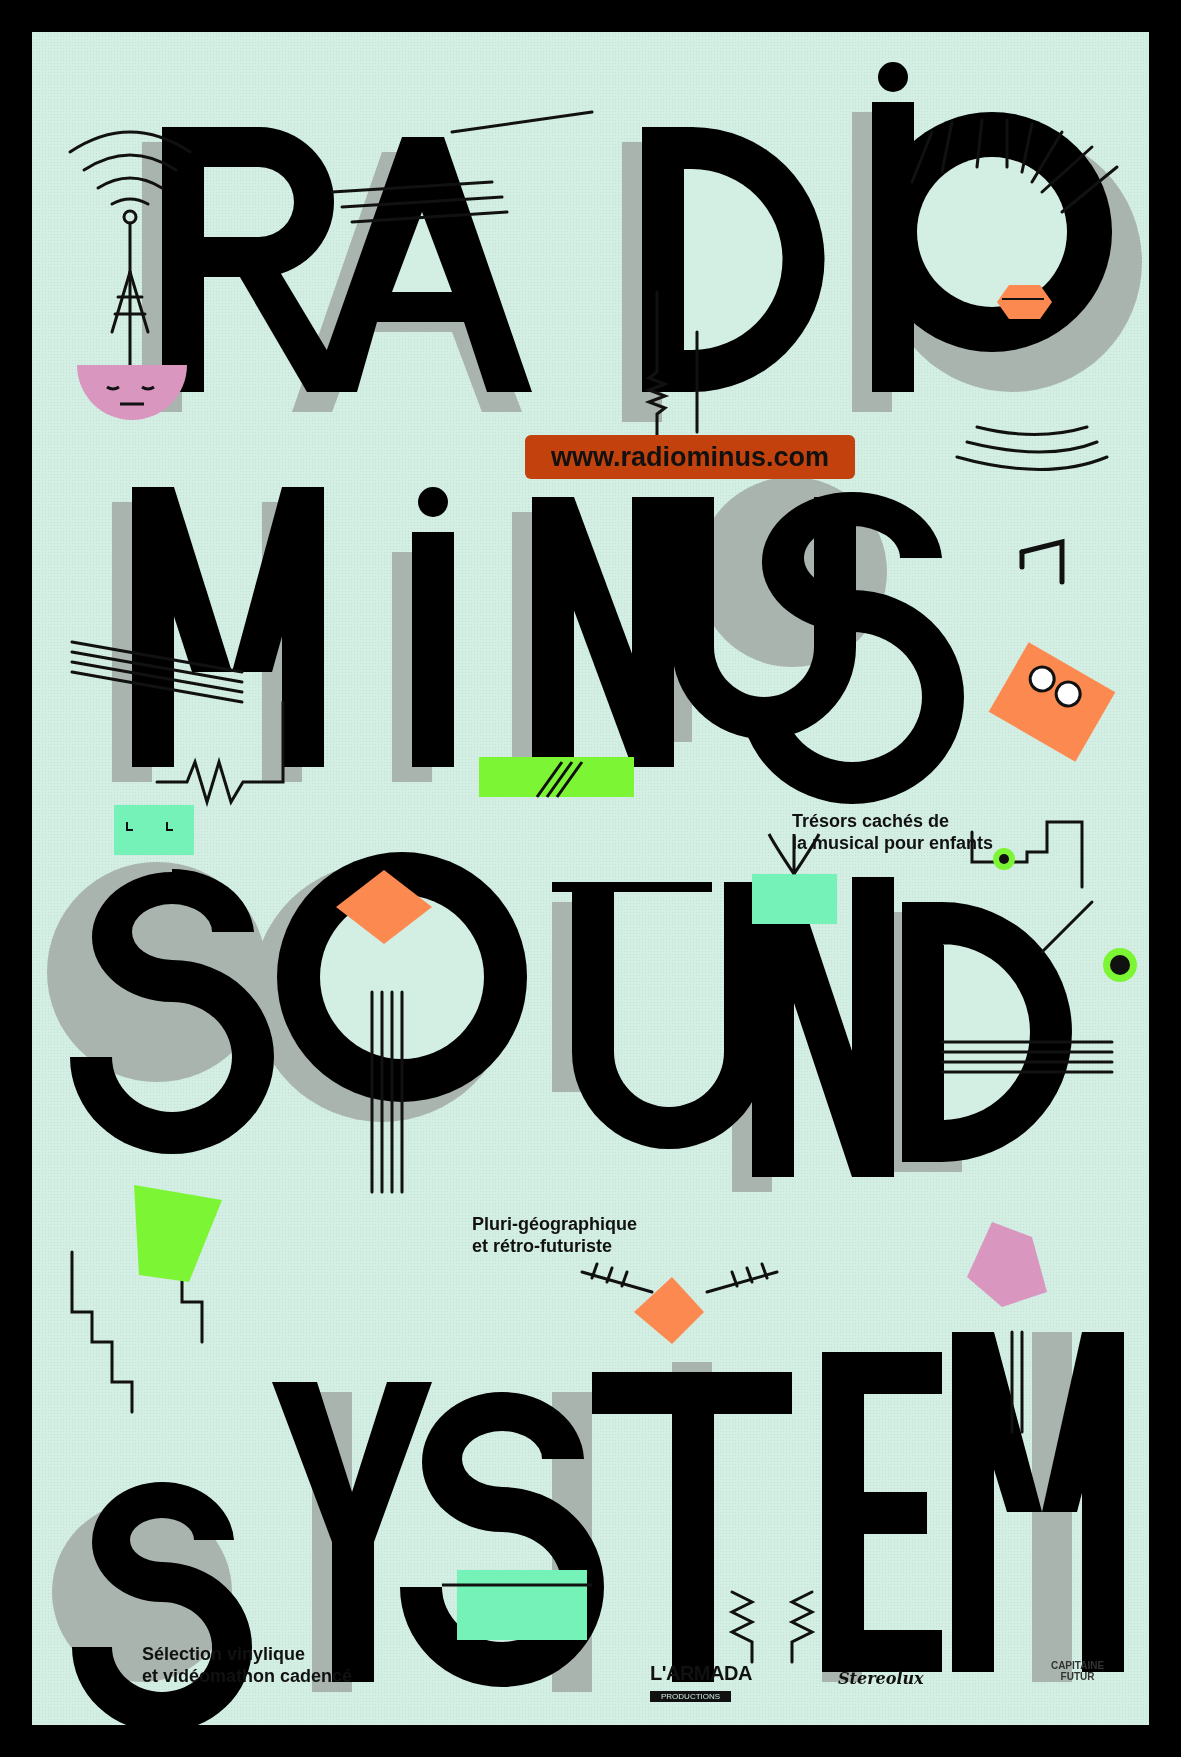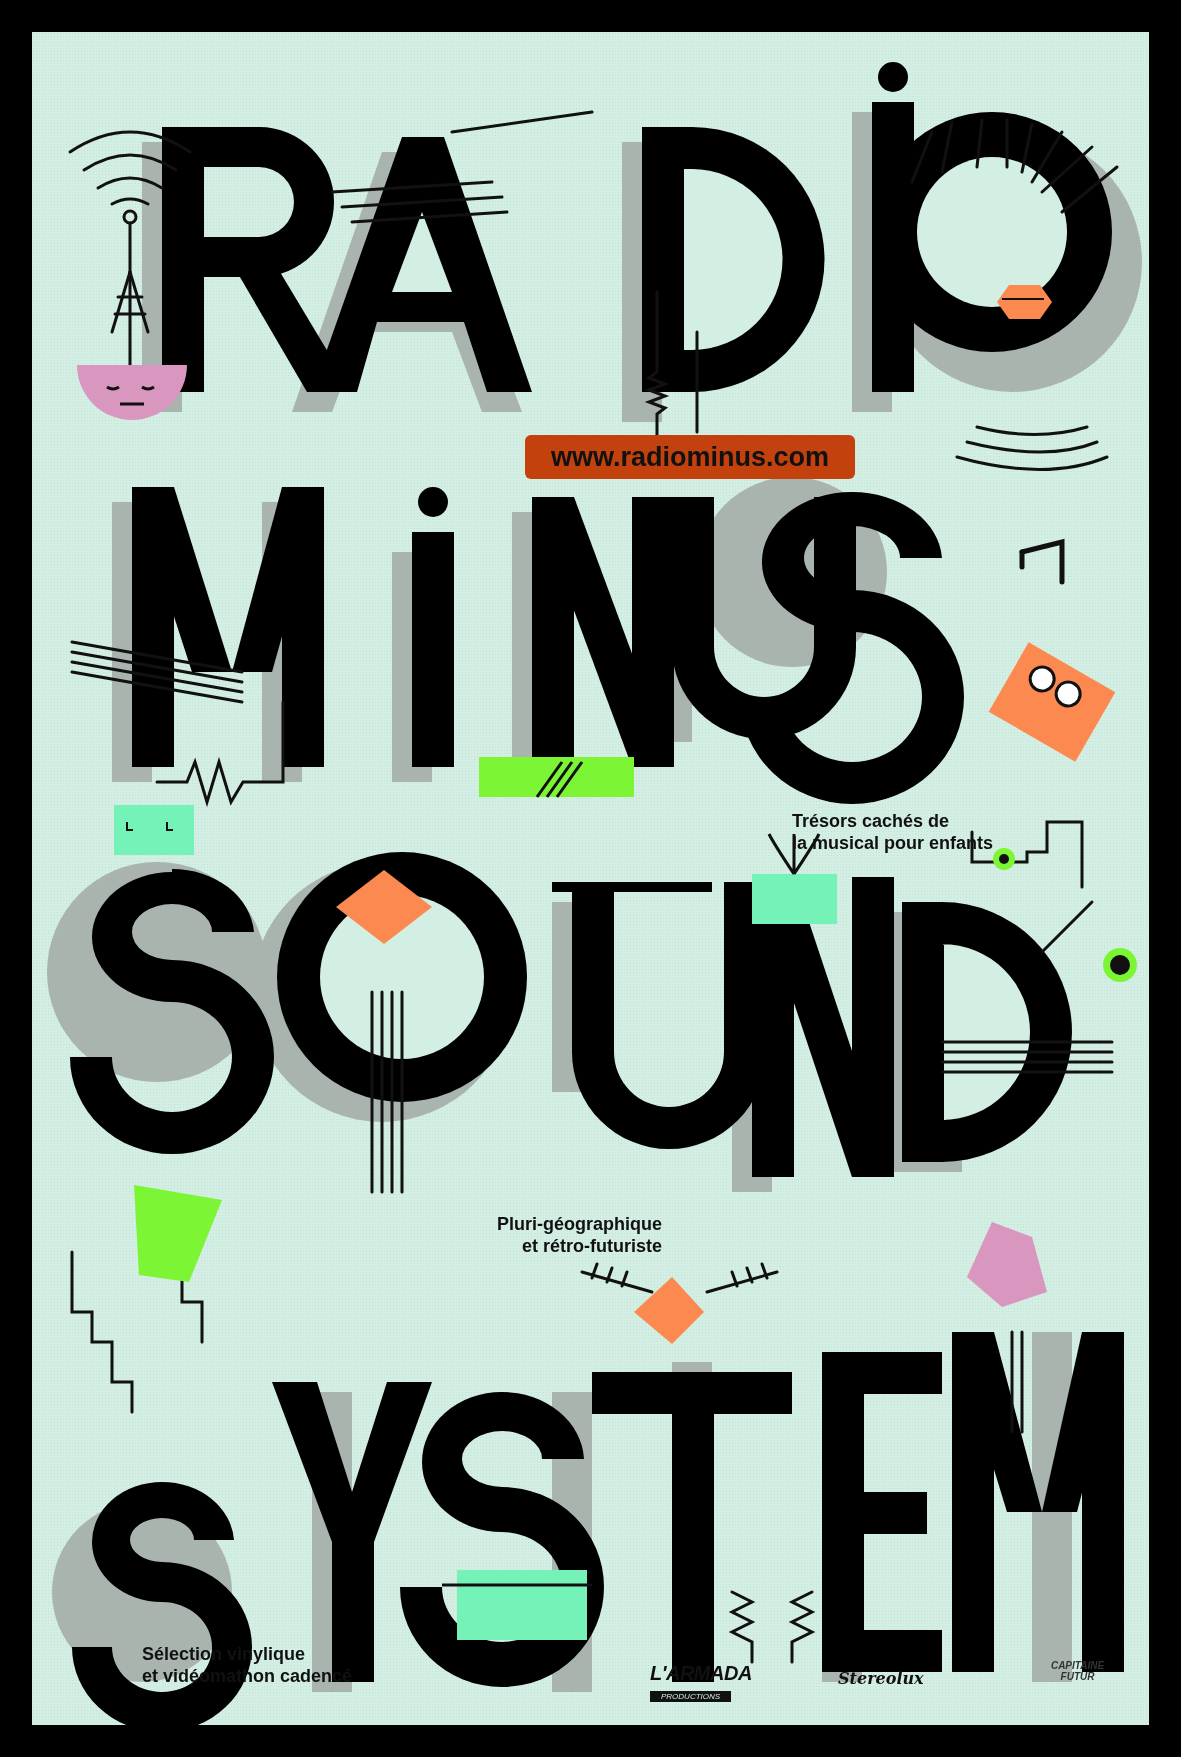--- a/index.html
+++ b/index.html
@@ -3,21 +3,21 @@
 <meta charset="utf-8">
 <style>
   html,body{margin:0;padding:0;background:#000;}
   body{width:1181px;height:1757px;position:relative;overflow:hidden;font-family:"Liberation Sans",sans-serif;}
   .poster{position:absolute;left:32px;top:32px;width:1117px;height:1693px;background:#d3eee3;overflow:hidden;}
   .noise{position:absolute;inset:0;background-image:radial-gradient(rgba(0,0,0,0.06) 1px,transparent 1px);background-size:3px 3px;pointer-events:none;}
   .tagline{position:absolute;top:45px;left:0;width:100%;text-align:center;font-weight:bold;font-size:19px;color:#111;letter-spacing:-0.2px;}
   .url{position:absolute;left:493px;top:403px;width:330px;height:44px;background:#c2410c;border-radius:6px;text-align:center;line-height:44px;font-weight:bold;font-size:27px;color:#111;}
   .caption{position:absolute;font-weight:bold;font-size:18px;line-height:22px;color:#111;margin-top:48px;}
   svg.art{position:absolute;left:0;top:0;}
-  .logo{position:absolute;color:#111;font-style:italic;}
+  .logo{position:absolute;color:#111;}
 </style>
 </head>
 <body>
 
 <div class="poster">
   <div class="noise"></div>
 
   <svg class="art" width="1117" height="1693" viewBox="0 0 1117 1693">
 
     <g fill="#a9b4ae">
@@ -253,21 +253,21 @@
       </g>
     </g>
   </svg>
 
   <div class="url">www.radiominus.com</div>
 
   <div class="caption" style="left:760px;top:730px;">
     <div>Trésors cachés de</div>
     <div>la musical pour enfants</div>
   </div>
-  <div class="caption" style="left:440px;top:1133px;text-align:right;width:190px;">
+  <div class="caption" style="left:440px;top:1133px;text-align:left;width:190px;">
     <div>Pluri-géographique</div>
     <div>et rétro-futuriste</div>
   </div>
   <div class="caption" style="left:110px;top:1563px;text-align:left;width:265px;">
     <div>Sélection vinylique</div>
     <div>et vidéomathon cadencé</div>
   </div>
 
   <div class="logo" style="left:618px;top:1630px;">
     <div style="font-weight:bold;font-size:20px;letter-spacing:-0.5px;">L'ARMADA</div>

